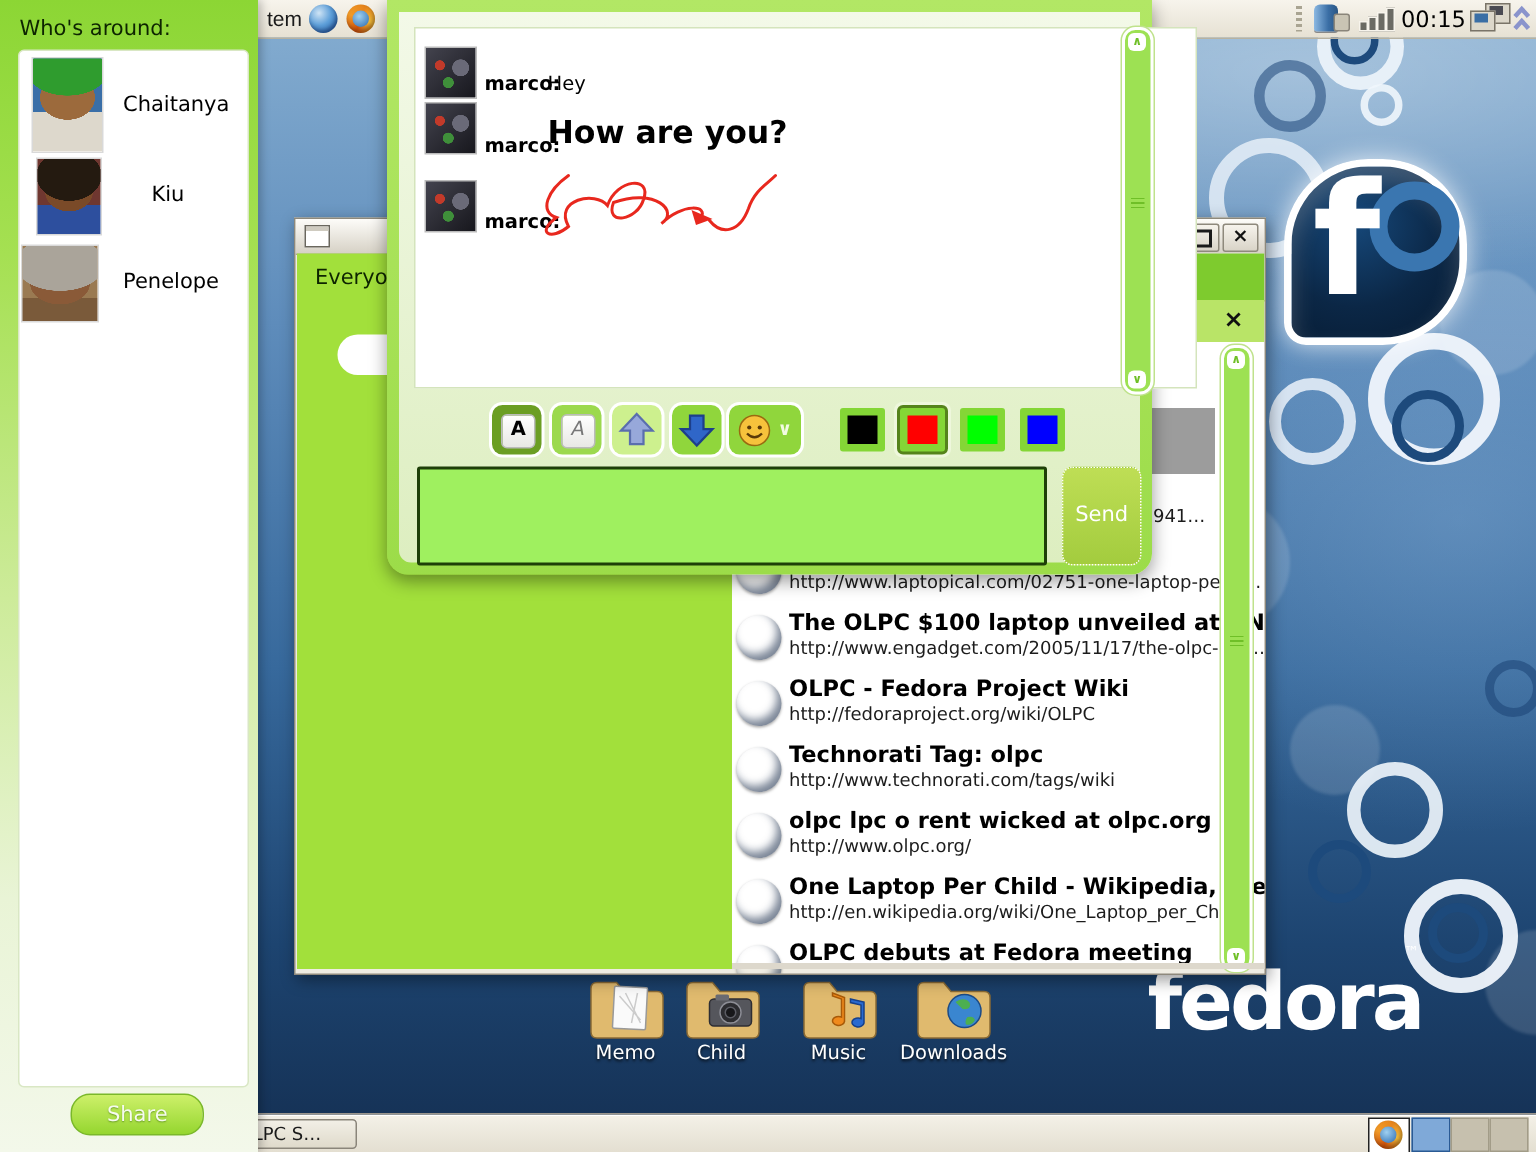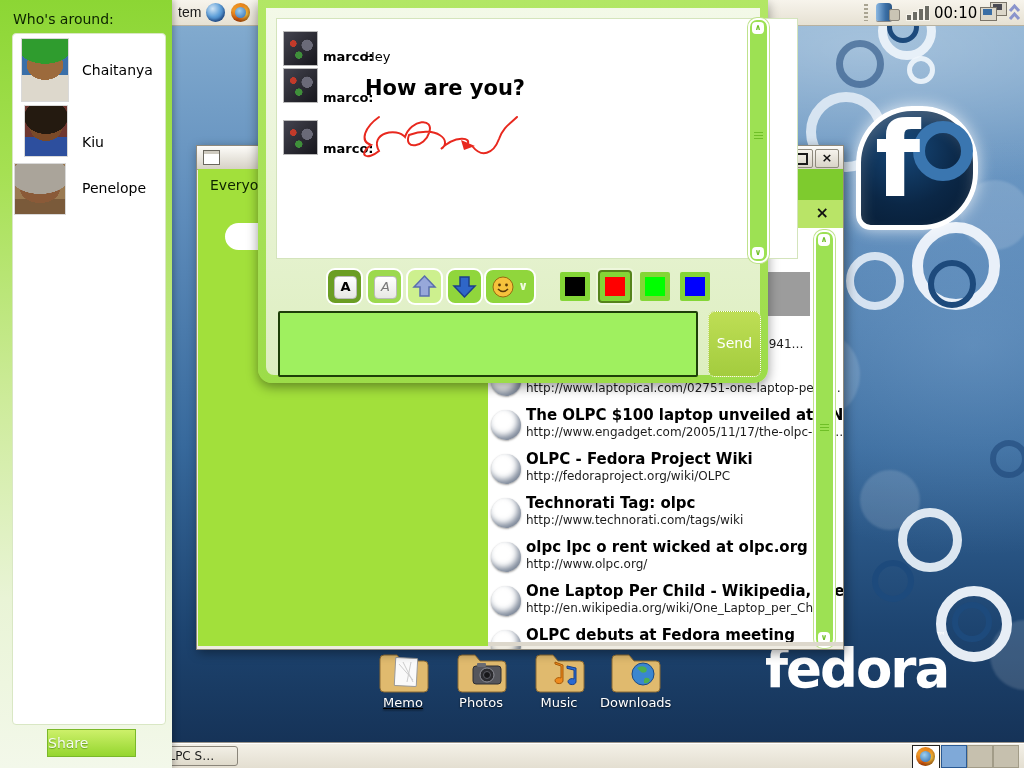--- a/index.html
+++ b/index.html
@@ -129,23 +129,23 @@
      linear-gradient(#3a6fa8 58%, #ddd8cc 58%);}
   #av-kiu{left:12px;top:72px;width:42px;height:50px;background:
      radial-gradient(ellipse 52% 34% at 50% 22%, #241a10 0 99%, transparent 100%),
      radial-gradient(ellipse 38% 26% at 50% 44%, #7a4a28 0 99%, transparent 100%),
      linear-gradient(#6f3730 62%, #2d4f9e 62%);}
   #av-penelope{left:2px;top:130px;width:50px;height:50px;background:
      radial-gradient(ellipse 60% 36% at 50% 24%, #aaa49a 0 99%, transparent 100%),
      radial-gradient(ellipse 40% 28% at 50% 50%, #8a5a38 0 99%, transparent 100%),
      linear-gradient(#9a7a52 70%, #7a5a3a 70%);}
   .bud-name{position:absolute;left:69px;font-size:14px;color:#000;}
-  #share-btn{left:47px;top:729px;width:89px;height:28px;border-radius:0;
+  #share-btn{left:47px;top:729px;width:89px;height:28px;border-radius:13px;
     background:linear-gradient(#cdf06a,#95d62f);border:1px solid #7ab82a;
-    color:#f6fbef;font-size:14px;text-align:left;line-height:27px;box-sizing:border-box;
+    color:#f6fbef;font-size:14px;text-align:center;line-height:27px;box-sizing:border-box;
     text-shadow:0 1px 1px rgba(90,140,30,.8);}
 
   
   #chat-popup{left:258px;top:0;width:510px;height:383px;
     background:linear-gradient(#b2e765,#9cdc49);border-radius:0 0 14px 14px;
     box-shadow:0 4px 12px rgba(0,0,0,.4);}
   #chat-inner{left:8px;top:8px;width:494px;height:367px;border-radius:0 0 8px 8px;
     background:linear-gradient(#f3f9e8,#ddeec0);}
   #chat-log{left:10px;top:10px;width:522px;height:241px;background:#fff;border:1px solid #d4e4bc;
     box-sizing:border-box;}
@@ -207,37 +207,37 @@
     <div class="ring" style="left:990px;top:440px;width:26px;height:26px;border:6px solid rgba(30,70,120,.6);"></div>
     <div class="ring" style="left:820px;top:600px;width:16px;height:16px;border:4px solid rgba(240,246,252,.7);"></div>
 
     <div id="fedora-logo" class="abs">
       <span class="loop"></span>
       <span class="f">f</span>
     </div>
     <div id="wordmark" class="abs">fedora</div>
     <div id="wordmark-tm" class="abs">™</div>
 
-    <div class="dicon abs" style="left:368px;top:650px;text-decoration:underline;">
+    <div class="dicon abs" style="left:382px;top:650px;">
       <svg width="52" height="44" viewBox="0 0 52 44">
         <path d="M3 9 q0-4 4-4 h13 l5 6 h22 q4 0 4 4 v23 q0 4-4 4 H7 q-4 0-4-4 z" fill="#e0ba6e" stroke="#8a6a34"></path>
         <rect x="18" y="8" width="22" height="28" rx="1" fill="#fafafa" stroke="#999" transform="rotate(3 29 22)"></rect>
         <path d="M22 14 l14 16 M26 12 l10 20 M34 12 l-4 20" stroke="#ccc" stroke-width="1" fill="none"></path>
       </svg>
       <div class="lbl">Memo</div>
     </div>
     <div class="dicon abs" style="left:446px;top:650px;">
       <svg width="52" height="44" viewBox="0 0 52 44">
         <path d="M3 9 q0-4 4-4 h13 l5 6 h22 q4 0 4 4 v23 q0 4-4 4 H7 q-4 0-4-4 z" fill="#e0ba6e" stroke="#8a6a34"></path>
         <rect x="18" y="16" width="28" height="18" rx="3" fill="#55565c" stroke="#2e2e33"></rect>
         <rect x="22" y="13" width="9" height="4" rx="1" fill="#6a6b72"></rect>
         <circle cx="32" cy="25" r="7" fill="#2c2c30" stroke="#8d8e96"></circle>
         <circle cx="32" cy="25" r="3.5" fill="#17171a" stroke="#5a5b63"></circle>
       </svg>
-      <div class="lbl">Photos</div>
+      <div class="lbl">Child</div>
     </div>
     <div class="dicon abs" style="left:524px;top:650px;">
       <svg width="52" height="44" viewBox="0 0 52 44">
         <path d="M3 9 q0-4 4-4 h13 l5 6 h22 q4 0 4 4 v23 q0 4-4 4 H7 q-4 0-4-4 z" fill="#e0ba6e" stroke="#8a6a34"></path>
         <path d="M22 12 l8 3 v16 a4 3 0 1 1 -2-3 V16 l-6-2 z" fill="#f08a1c" stroke="#a85a08"></path>
         <path d="M34 16 l9 2 v14 a4 3 0 1 1 -2-3 V20 l-7-1.6 z" fill="#2a6ad0" stroke="#16408a"></path>
       </svg>
       <div class="lbl">Music</div>
     </div>
     <div class="dicon abs" style="left:600px;top:650px;">
@@ -253,21 +253,21 @@
   <div id="top-panel" class="abs">
     <span id="menu-frag" class="abs">tem</span>
     <span id="tb-icon" class="panel-circle abs"></span>
     <span id="ff-top" class="panel-circle ff-icon abs"></span>
     <span id="tray-sep" class="abs"></span>
     <span id="ups-icon" class="abs"></span>
     <span class="sigbar abs" style="left:906px;width:4px;height:5px;"></span>
     <span class="sigbar abs" style="left:912px;width:4px;height:8px;"></span>
     <span class="sigbar abs" style="left:918px;width:4px;height:11px;"></span>
     <span class="sigbar abs" style="left:924px;width:4px;height:14px;"></span>
-    <span id="clock" class="abs">00:10</span>
+    <span id="clock" class="abs">00:15</span>
     <span id="screens-icon" class="abs">
       <span class="b" style="left:10px;top:0;width:15px;height:12px;"></span>
       <span class="s" style="left:13px;top:2px;width:9px;height:6px;"></span>
       <span class="b" style="left:0;top:5px;width:15px;height:12px;"></span>
       <span class="s" style="left:3px;top:7px;width:9px;height:6px;background:#3a6ea5;"></span>
     </span>
     <svg id="chevrons" class="abs" width="13" height="19" viewBox="0 0 13 19">
       <polyline points="2,8 6.5,3 11,8" fill="none" stroke="#8a94cc" stroke-width="3"></polyline>
       <polyline points="2,16 6.5,11 11,16" fill="none" stroke="#8a94cc" stroke-width="3"></polyline>
     </svg>
@@ -352,21 +352,21 @@
       <div id="win-bottom" class="abs"></div>
     </div>
   </div>
 
   <div id="buddy-panel" class="abs">
     <div id="buddy-title" class="abs">Who's around:</div>
     <div id="buddy-box" class="abs">
       <span id="av-chaitanya" class="bud-av"></span>
       <span class="bud-name" style="top:28px;">Chaitanya</span>
       <span id="av-kiu" class="bud-av"></span>
-      <span class="bud-name" style="top:100px;">Kiu</span>
+      <span class="bud-name" style="top:88px;margin-left:19px;">Kiu</span>
       <span id="av-penelope" class="bud-av"></span>
       <span class="bud-name" style="top:146px;">Penelope</span>
     </div>
     <div id="share-btn" class="abs">Share</div>
   </div>
 
   <div id="chat-popup" class="abs">
     <div id="chat-inner" class="abs">
       <div id="chat-log" class="abs">
         <span class="msg-av" style="top:13px;"></span>

